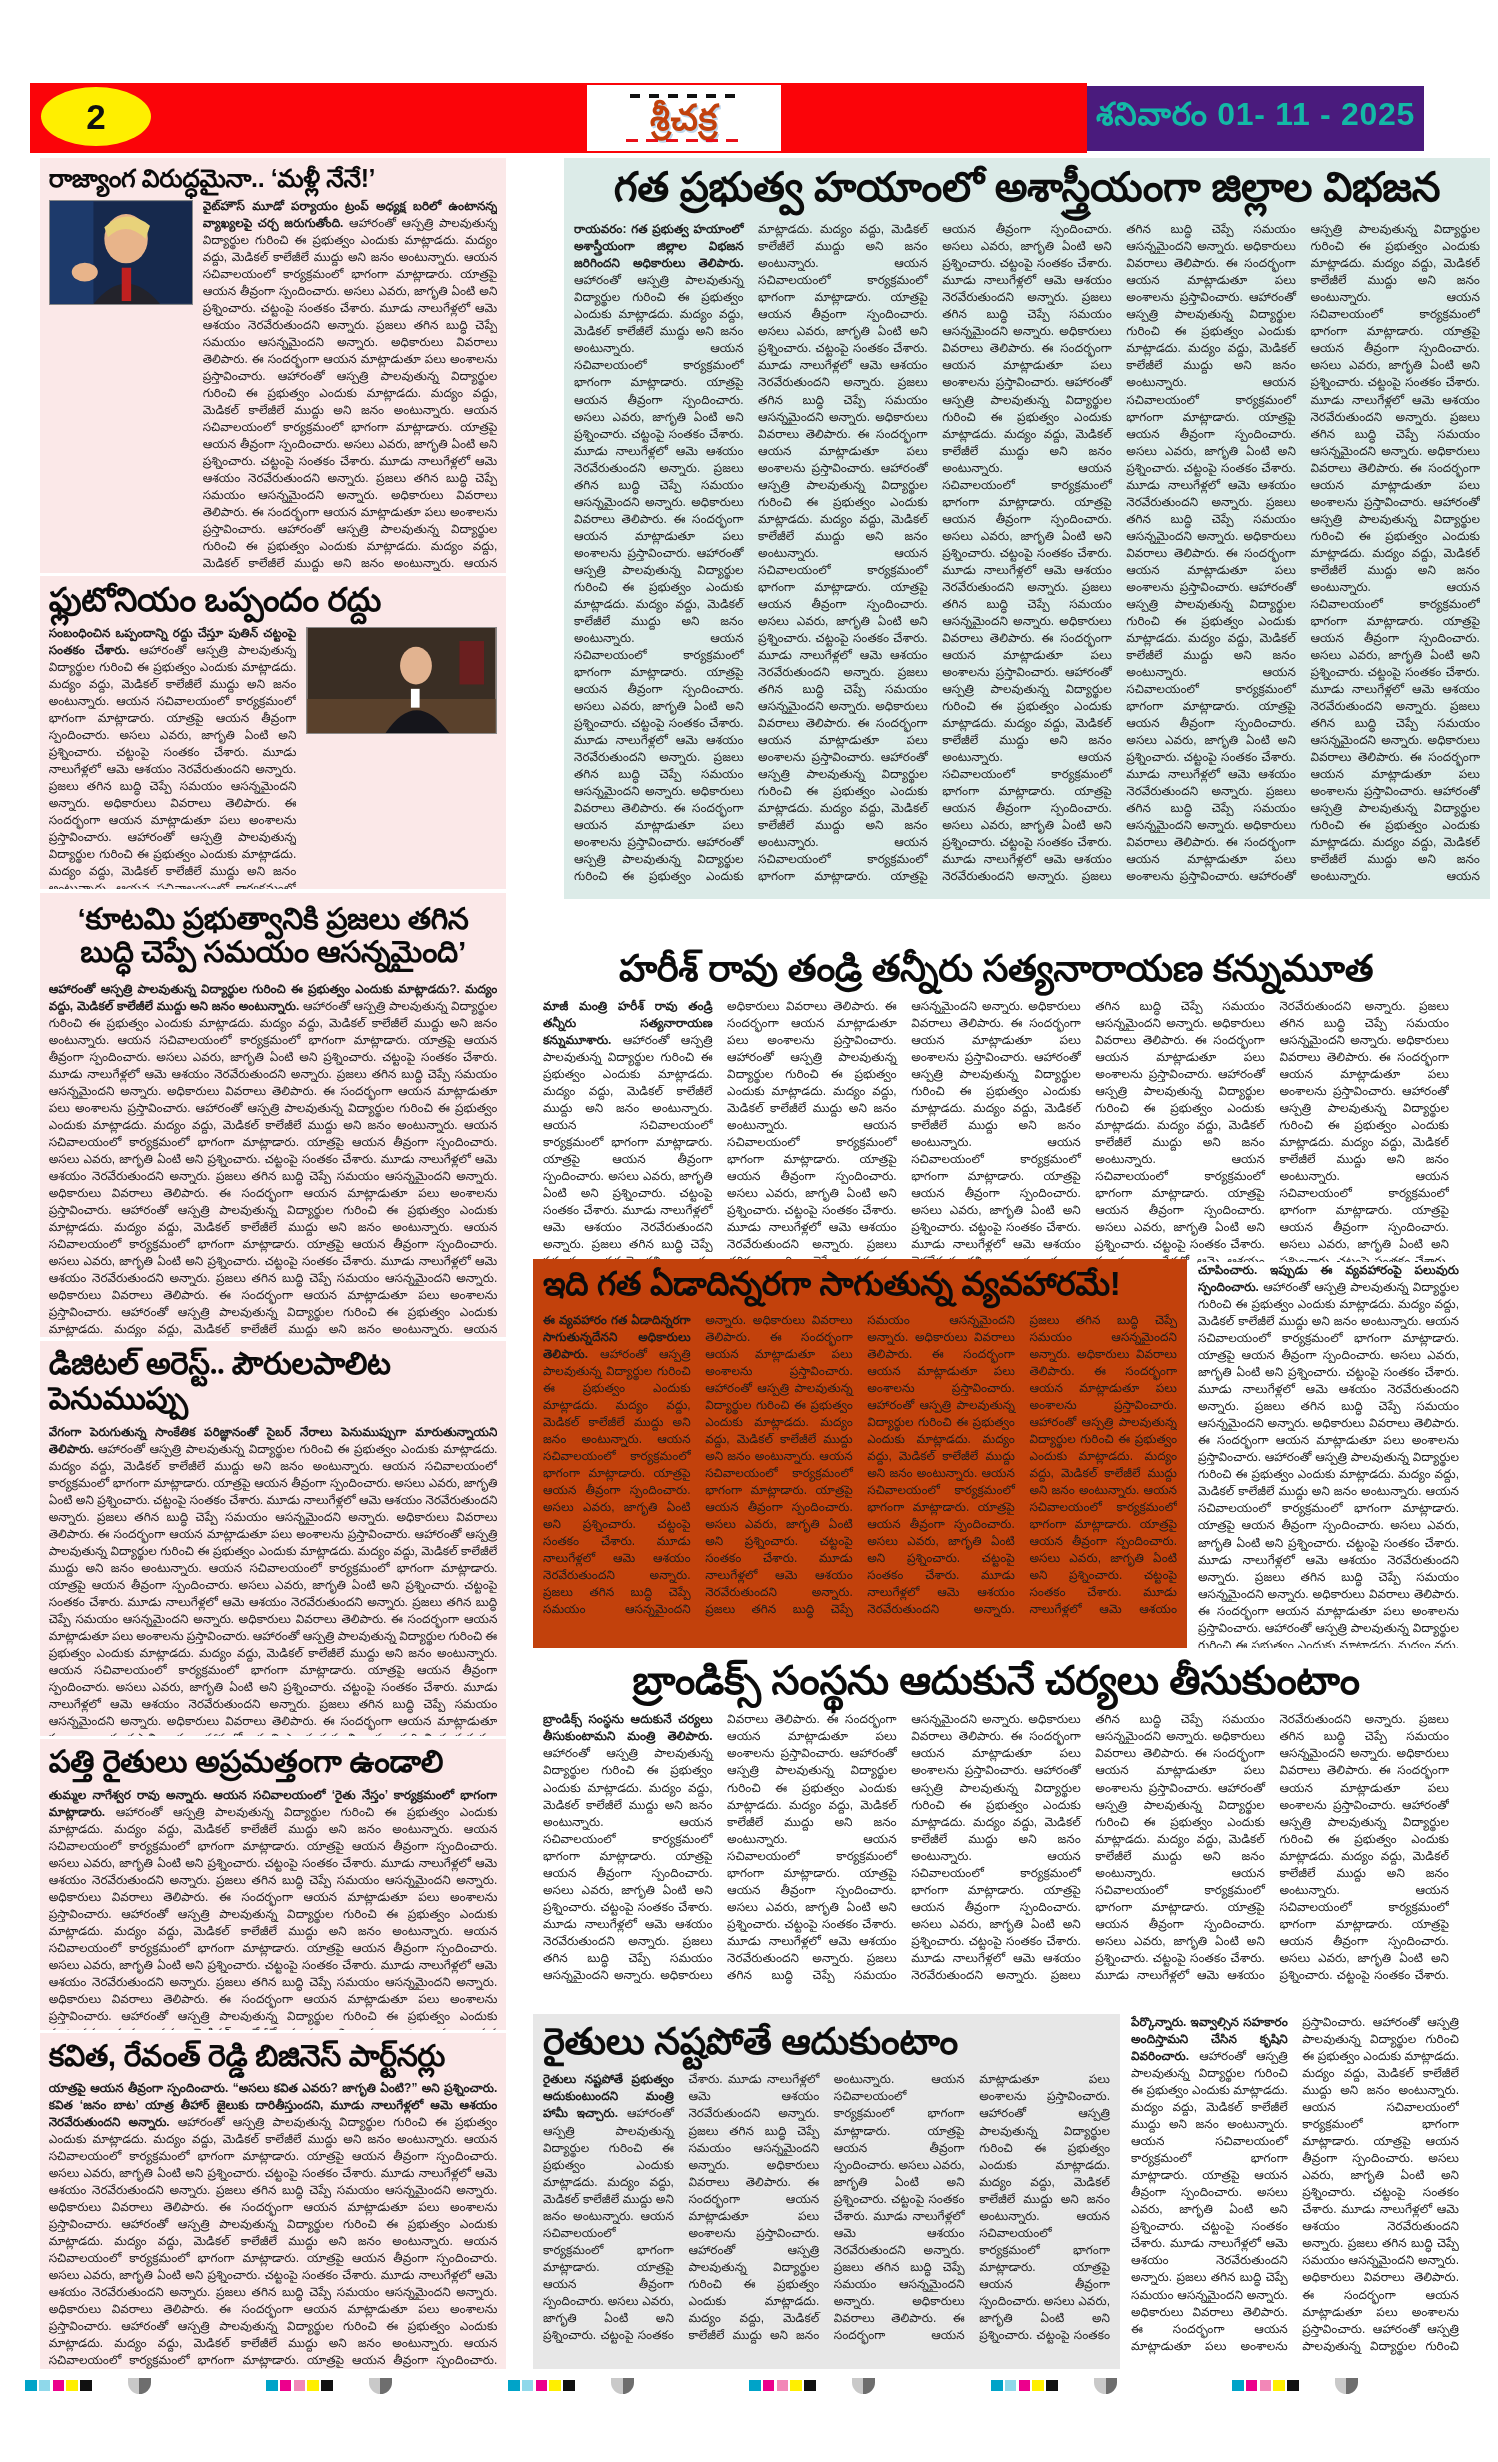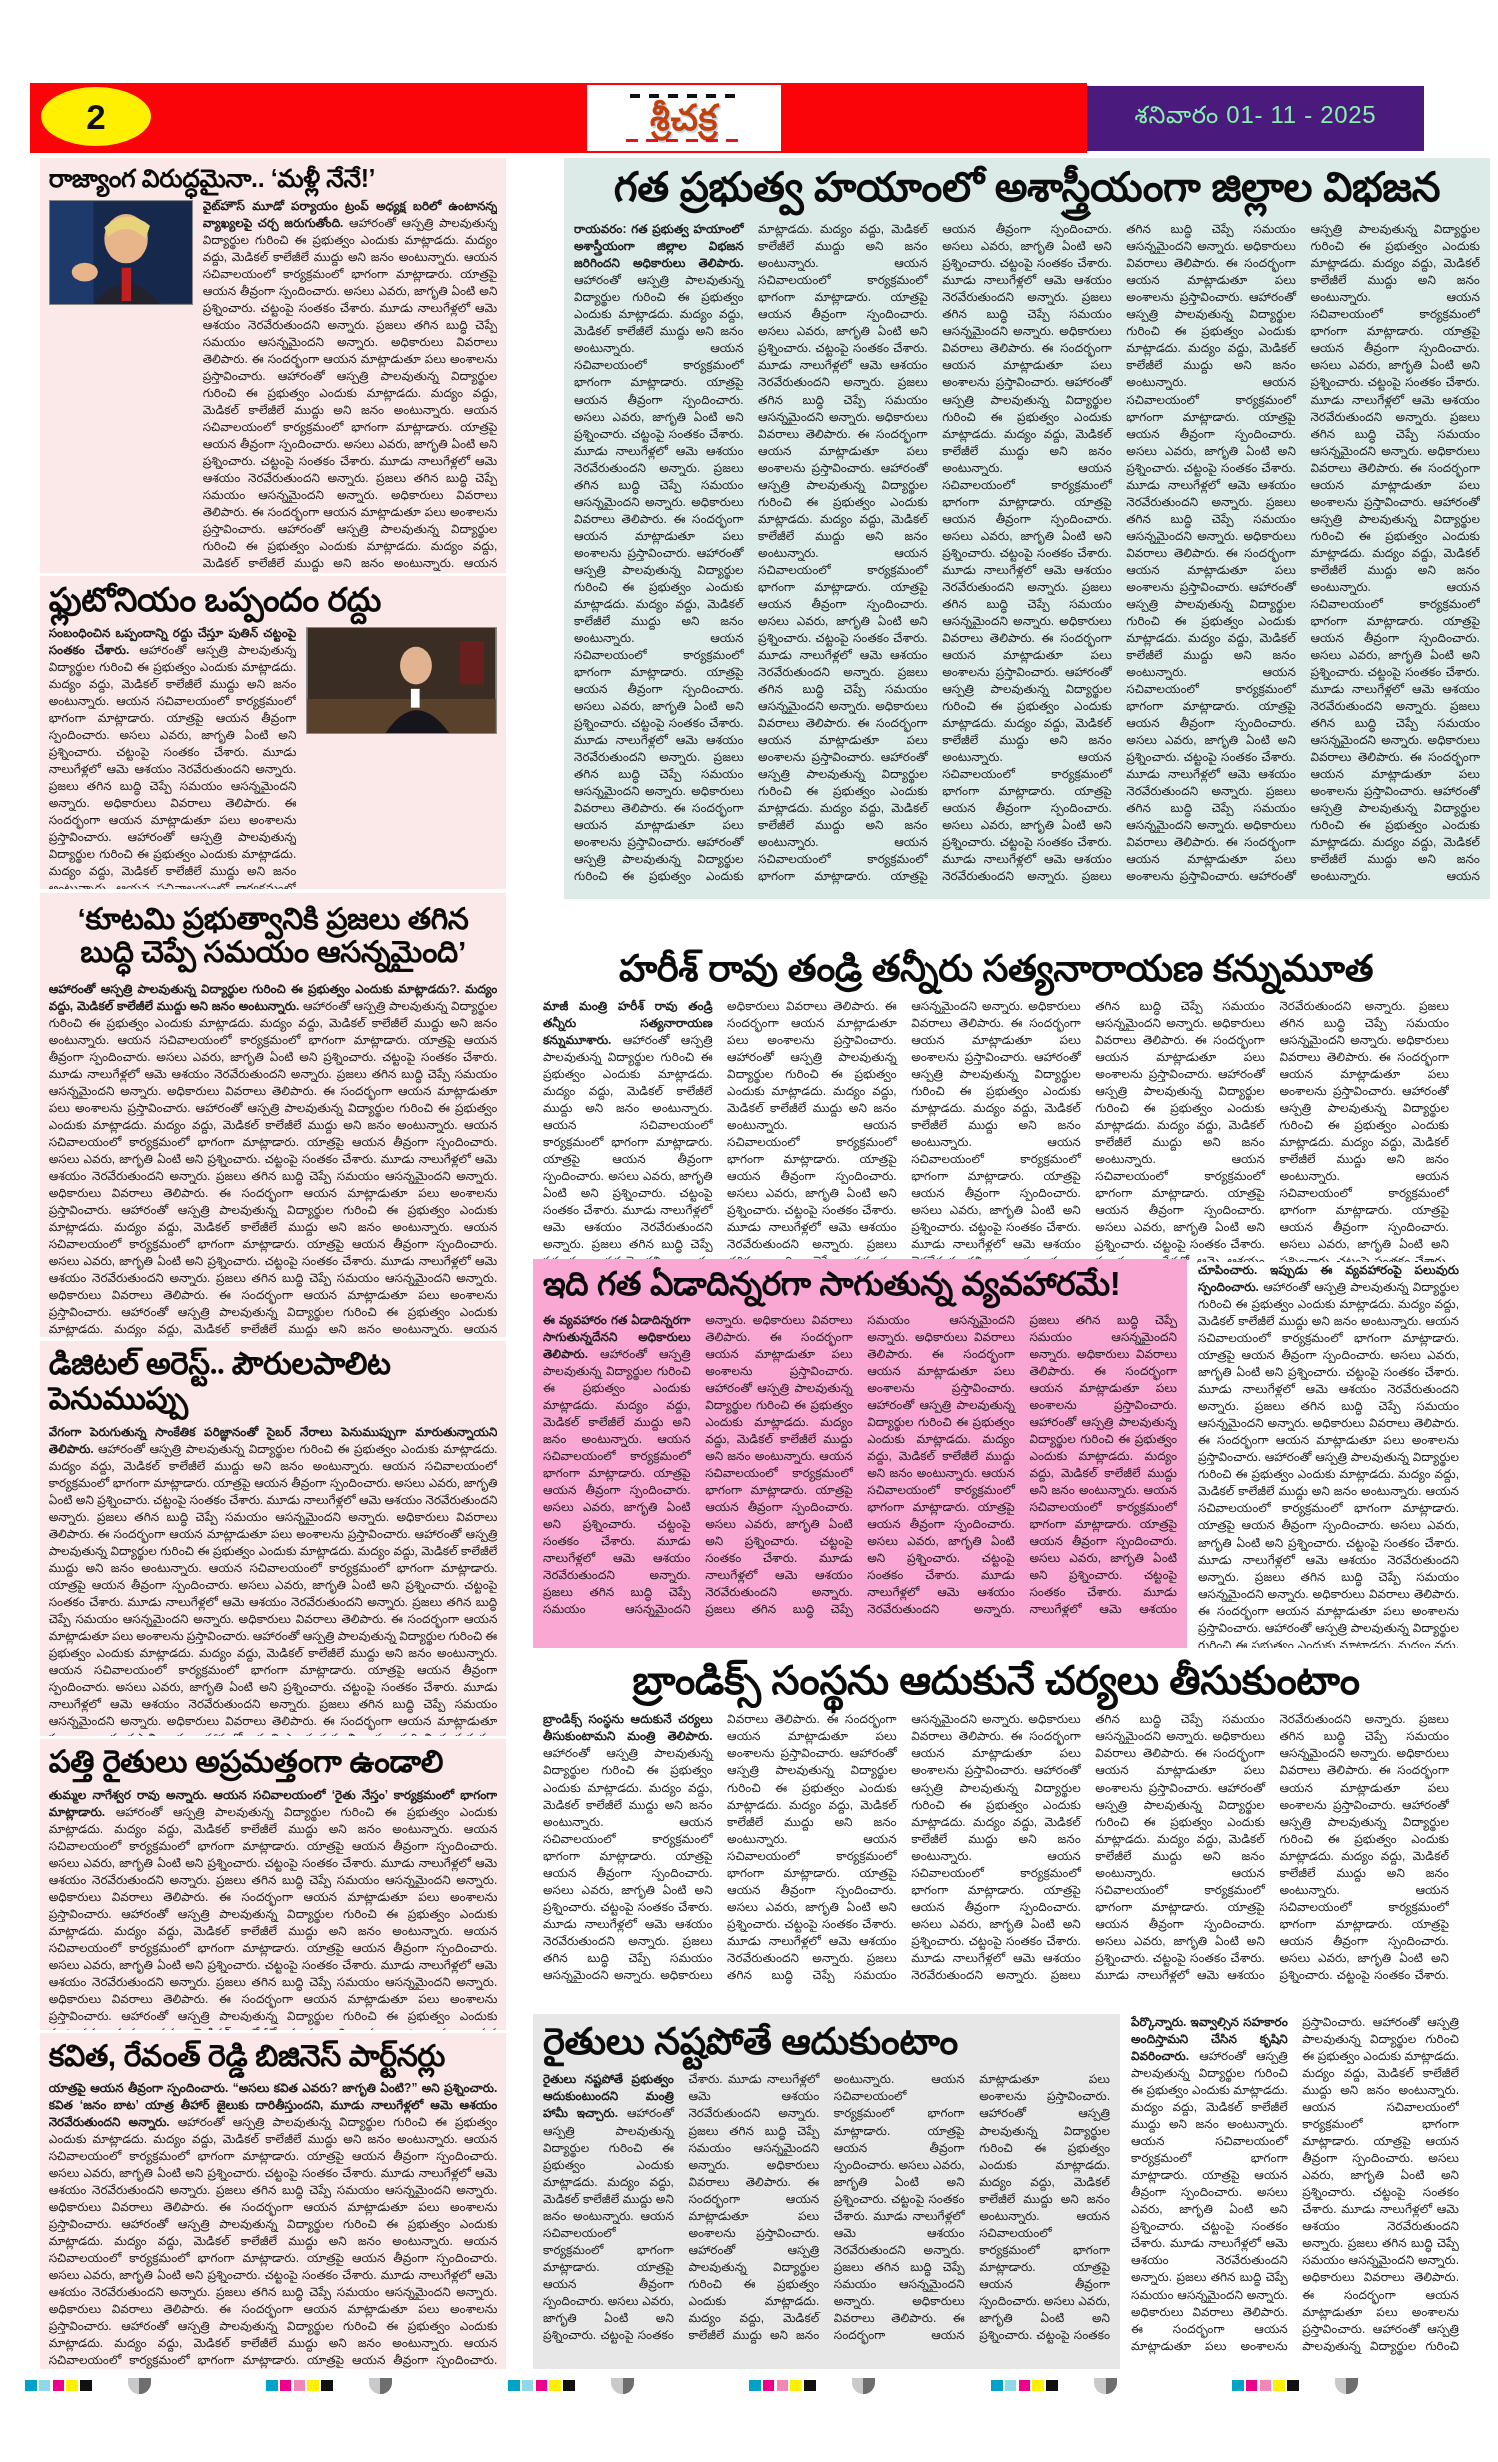--- a/index.html
+++ b/index.html
@@ -15,21 +15,21 @@
             display:flex;align-items:center;justify-content:center;
             font-size:35px;font-weight:bold;color:#111;}
   .masthead-box{position:absolute;left:557px;top:2.2px;width:194px;height:66px;background:#fff;
                 display:flex;flex-direction:column;align-items:center;justify-content:center;}
   .masthead-top-marks{width:109px;height:3.6px;margin-bottom:2.2px;
       background:repeating-linear-gradient(90deg,#111 0 10px,transparent 10px 19px);}
   .masthead-logo{font-size:36px;font-weight:800;line-height:1;letter-spacing:0.7px;
                  text-shadow:1.5px 1.5px 0 #bcd7ee;}
   .masthead-red-dashes{width:116px;height:3.6px;margin-top:2.9px;
       background:repeating-linear-gradient(90deg,#e8101a 0 11.6px,transparent 11.6px 20px);}
-  .date-text{color:#86efac;font-size:24px;font-weight:normal;letter-spacing:0.7px;}
+  .date-text{color:#14b8a6;font-size:32px;font-weight:bold;letter-spacing:0.7px;}
 
   
   .article{position:absolute;overflow:hidden;box-sizing:border-box;}
   .headline{font-weight:800;color:#0c0c0c;line-height:1.12;letter-spacing:-0.4px;}
   .body-text{font-size:12px;line-height:1.42;color:#1c1c1c;text-align:justify;
              overflow:hidden;word-break:break-word;}
   .cols-5{column-count:5;column-gap:14.5px;}
   .cols-4{column-count:4;column-gap:14.5px;}
   .cols-2{column-count:2;column-gap:14.5px;}
 
@@ -124,21 +124,21 @@
   <div class="article bg-teal" style="left: 533px; top: 158px; width: 926px; height: 741px; padding: 7.3px 10px; background: rgb(220, 235, 232); margin-left: 31px;">
     <div class="headline" style="font-size:41px;text-align:center;">గత ప్రభుత్వ హయాంలో అశాస్త్రీయంగా జిల్లాల విభజన</div>
     <div class="body-text cols-5" style="margin-top:10px;height:667px;"><b>రాయవరం: గత ప్రభుత్వ హయాంలో అశాస్త్రీయంగా జిల్లాల విభజన జరిగిందని అధికారులు తెలిపారు. </b>ఆహారంతో ఆస్పత్రి పాలవుతున్న విద్యార్థుల గురించి ఈ ప్రభుత్వం ఎందుకు మాట్లాడదు. మద్యం వద్దు, మెడికల్ కాలేజీలే ముద్దు అని జనం అంటున్నారు. ఆయన సచివాలయంలో కార్యక్రమంలో భాగంగా మాట్లాడారు. యాత్రపై ఆయన తీవ్రంగా స్పందించారు. అసలు ఎవరు, జాగృతి ఏంటి అని ప్రశ్నించారు. చట్టంపై సంతకం చేశారు. మూడు నాలుగేళ్లలో ఆమె ఆశయం నెరవేరుతుందని అన్నారు. ప్రజలు తగిన బుద్ధి చెప్పే సమయం ఆసన్నమైందని అన్నారు. అధికారులు వివరాలు తెలిపారు. ఈ సందర్భంగా ఆయన మాట్లాడుతూ పలు అంశాలను ప్రస్తావించారు. ఆహారంతో ఆస్పత్రి పాలవుతున్న విద్యార్థుల గురించి ఈ ప్రభుత్వం ఎందుకు మాట్లాడదు. మద్యం వద్దు, మెడికల్ కాలేజీలే ముద్దు అని జనం అంటున్నారు. ఆయన సచివాలయంలో కార్యక్రమంలో భాగంగా మాట్లాడారు. యాత్రపై ఆయన తీవ్రంగా స్పందించారు. అసలు ఎవరు, జాగృతి ఏంటి అని ప్రశ్నించారు. చట్టంపై సంతకం చేశారు. మూడు నాలుగేళ్లలో ఆమె ఆశయం నెరవేరుతుందని అన్నారు. ప్రజలు తగిన బుద్ధి చెప్పే సమయం ఆసన్నమైందని అన్నారు. అధికారులు వివరాలు తెలిపారు. ఈ సందర్భంగా ఆయన మాట్లాడుతూ పలు అంశాలను ప్రస్తావించారు. ఆహారంతో ఆస్పత్రి పాలవుతున్న విద్యార్థుల గురించి ఈ ప్రభుత్వం ఎందుకు మాట్లాడదు. మద్యం వద్దు, మెడికల్ కాలేజీలే ముద్దు అని జనం అంటున్నారు. ఆయన సచివాలయంలో కార్యక్రమంలో భాగంగా మాట్లాడారు. యాత్రపై ఆయన తీవ్రంగా స్పందించారు. అసలు ఎవరు, జాగృతి ఏంటి అని ప్రశ్నించారు. చట్టంపై సంతకం చేశారు. మూడు నాలుగేళ్లలో ఆమె ఆశయం నెరవేరుతుందని అన్నారు. ప్రజలు తగిన బుద్ధి చెప్పే సమయం ఆసన్నమైందని అన్నారు. అధికారులు వివరాలు తెలిపారు. ఈ సందర్భంగా ఆయన మాట్లాడుతూ పలు అంశాలను ప్రస్తావించారు. ఆహారంతో ఆస్పత్రి పాలవుతున్న విద్యార్థుల గురించి ఈ ప్రభుత్వం ఎందుకు మాట్లాడదు. మద్యం వద్దు, మెడికల్ కాలేజీలే ముద్దు అని జనం అంటున్నారు. ఆయన సచివాలయంలో కార్యక్రమంలో భాగంగా మాట్లాడారు. యాత్రపై ఆయన తీవ్రంగా స్పందించారు. అసలు ఎవరు, జాగృతి ఏంటి అని ప్రశ్నించారు. చట్టంపై సంతకం చేశారు. మూడు నాలుగేళ్లలో ఆమె ఆశయం నెరవేరుతుందని అన్నారు. ప్రజలు తగిన బుద్ధి చెప్పే సమయం ఆసన్నమైందని అన్నారు. అధికారులు వివరాలు తెలిపారు. ఈ సందర్భంగా ఆయన మాట్లాడుతూ పలు అంశాలను ప్రస్తావించారు. ఆహారంతో ఆస్పత్రి పాలవుతున్న విద్యార్థుల గురించి ఈ ప్రభుత్వం ఎందుకు మాట్లాడదు. మద్యం వద్దు, మెడికల్ కాలేజీలే ముద్దు అని జనం అంటున్నారు. ఆయన సచివాలయంలో కార్యక్రమంలో భాగంగా మాట్లాడారు. యాత్రపై ఆయన తీవ్రంగా స్పందించారు. అసలు ఎవరు, జాగృతి ఏంటి అని ప్రశ్నించారు. చట్టంపై సంతకం చేశారు. మూడు నాలుగేళ్లలో ఆమె ఆశయం నెరవేరుతుందని అన్నారు. ప్రజలు తగిన బుద్ధి చెప్పే సమయం ఆసన్నమైందని అన్నారు. అధికారులు వివరాలు తెలిపారు. ఈ సందర్భంగా ఆయన మాట్లాడుతూ పలు అంశాలను ప్రస్తావించారు. ఆహారంతో ఆస్పత్రి పాలవుతున్న విద్యార్థుల గురించి ఈ ప్రభుత్వం ఎందుకు మాట్లాడదు. మద్యం వద్దు, మెడికల్ కాలేజీలే ముద్దు అని జనం అంటున్నారు. ఆయన సచివాలయంలో కార్యక్రమంలో భాగంగా మాట్లాడారు. యాత్రపై ఆయన తీవ్రంగా స్పందించారు. అసలు ఎవరు, జాగృతి ఏంటి అని ప్రశ్నించారు. చట్టంపై సంతకం చేశారు. మూడు నాలుగేళ్లలో ఆమె ఆశయం నెరవేరుతుందని అన్నారు. ప్రజలు తగిన బుద్ధి చెప్పే సమయం ఆసన్నమైందని అన్నారు. అధికారులు వివరాలు తెలిపారు. ఈ సందర్భంగా ఆయన మాట్లాడుతూ పలు అంశాలను ప్రస్తావించారు. ఆహారంతో ఆస్పత్రి పాలవుతున్న విద్యార్థుల గురించి ఈ ప్రభుత్వం ఎందుకు మాట్లాడదు. మద్యం వద్దు, మెడికల్ కాలేజీలే ముద్దు అని జనం అంటున్నారు. ఆయన సచివాలయంలో కార్యక్రమంలో భాగంగా మాట్లాడారు. యాత్రపై ఆయన తీవ్రంగా స్పందించారు. అసలు ఎవరు, జాగృతి ఏంటి అని ప్రశ్నించారు. చట్టంపై సంతకం చేశారు. మూడు నాలుగేళ్లలో ఆమె ఆశయం నెరవేరుతుందని అన్నారు. ప్రజలు తగిన బుద్ధి చెప్పే సమయం ఆసన్నమైందని అన్నారు. అధికారులు వివరాలు తెలిపారు. ఈ సందర్భంగా ఆయన మాట్లాడుతూ పలు అంశాలను ప్రస్తావించారు. ఆహారంతో ఆస్పత్రి పాలవుతున్న విద్యార్థుల గురించి ఈ ప్రభుత్వం ఎందుకు మాట్లాడదు. మద్యం వద్దు, మెడికల్ కాలేజీలే ముద్దు అని జనం అంటున్నారు. ఆయన సచివాలయంలో కార్యక్రమంలో భాగంగా మాట్లాడారు. యాత్రపై ఆయన తీవ్రంగా స్పందించారు. అసలు ఎవరు, జాగృతి ఏంటి అని ప్రశ్నించారు. చట్టంపై సంతకం చేశారు. మూడు నాలుగేళ్లలో ఆమె ఆశయం నెరవేరుతుందని అన్నారు. ప్రజలు తగిన బుద్ధి చెప్పే సమయం ఆసన్నమైందని అన్నారు. అధికారులు వివరాలు తెలిపారు. ఈ సందర్భంగా ఆయన మాట్లాడుతూ పలు అంశాలను ప్రస్తావించారు. ఆహారంతో ఆస్పత్రి పాలవుతున్న విద్యార్థుల గురించి ఈ ప్రభుత్వం ఎందుకు మాట్లాడదు. మద్యం వద్దు, మెడికల్ కాలేజీలే ముద్దు అని జనం అంటున్నారు. ఆయన సచివాలయంలో కార్యక్రమంలో భాగంగా మాట్లాడారు. యాత్రపై ఆయన తీవ్రంగా స్పందించారు. అసలు ఎవరు, జాగృతి ఏంటి అని ప్రశ్నించారు. చట్టంపై సంతకం చేశారు. మూడు నాలుగేళ్లలో ఆమె ఆశయం నెరవేరుతుందని అన్నారు. ప్రజలు తగిన బుద్ధి చెప్పే సమయం ఆసన్నమైందని అన్నారు. అధికారులు వివరాలు తెలిపారు. ఈ సందర్భంగా ఆయన మాట్లాడుతూ పలు అంశాలను ప్రస్తావించారు. ఆహారంతో ఆస్పత్రి పాలవుతున్న విద్యార్థుల గురించి ఈ ప్రభుత్వం ఎందుకు మాట్లాడదు. మద్యం వద్దు, మెడికల్ కాలేజీలే ముద్దు అని జనం అంటున్నారు. ఆయన సచివాలయంలో కార్యక్రమంలో భాగంగా మాట్లాడారు. యాత్రపై ఆయన తీవ్రంగా స్పందించారు. అసలు ఎవరు, జాగృతి ఏంటి అని ప్రశ్నించారు. చట్టంపై సంతకం చేశారు. మూడు నాలుగేళ్లలో ఆమె ఆశయం నెరవేరుతుందని అన్నారు. ప్రజలు తగిన బుద్ధి చెప్పే సమయం ఆసన్నమైందని అన్నారు. అధికారులు వివరాలు తెలిపారు. ఈ సందర్భంగా ఆయన మాట్లాడుతూ పలు అంశాలను ప్రస్తావించారు. ఆహారంతో ఆస్పత్రి పాలవుతున్న విద్యార్థుల గురించి ఈ ప్రభుత్వం ఎందుకు మాట్లాడదు. మద్యం వద్దు, మెడికల్ కాలేజీలే ముద్దు అని జనం అంటున్నారు. ఆయన సచివాలయంలో కార్యక్రమంలో భాగంగా మాట్లాడారు. యాత్రపై ఆయన తీవ్రంగా స్పందించారు. అసలు ఎవరు, జాగృతి ఏంటి అని ప్రశ్నించారు. చట్టంపై సంతకం చేశారు. మూడు నాలుగేళ్లలో ఆమె ఆశయం నెరవేరుతుందని అన్నారు. ప్రజలు తగిన బుద్ధి చెప్పే సమయం ఆసన్నమైందని అన్నారు. అధికారులు వివరాలు తెలిపారు. ఈ సందర్భంగా ఆయన మాట్లాడుతూ పలు అంశాలను ప్రస్తావించారు. ఆహారంతో ఆస్పత్రి పాలవుతున్న విద్యార్థుల గురించి ఈ ప్రభుత్వం ఎందుకు మాట్లాడదు. మద్యం వద్దు, మెడికల్ కాలేజీలే ముద్దు అని జనం అంటున్నారు. ఆయన సచివాలయంలో కార్యక్రమంలో భాగంగా మాట్లాడారు. యాత్రపై ఆయన తీవ్రంగా స్పందించారు. అసలు ఎవరు, జాగృతి ఏంటి అని ప్రశ్నించారు. చట్టంపై సంతకం చేశారు. మూడు నాలుగేళ్లలో ఆమె ఆశయం నెరవేరుతుందని అన్నారు. ప్రజలు తగిన బుద్ధి చెప్పే సమయం ఆసన్నమైందని అన్నారు. అధికారులు వివరాలు తెలిపారు. ఈ సందర్భంగా ఆయన మాట్లాడుతూ పలు అంశాలను ప్రస్తావించారు. ఆహారంతో ఆస్పత్రి పాలవుతున్న విద్యార్థుల గురించి ఈ ప్రభుత్వం ఎందుకు మాట్లాడదు. మద్యం వద్దు, మెడికల్ కాలేజీలే ముద్దు అని జనం అంటున్నారు. ఆయన సచివాలయంలో కార్యక్రమంలో భాగంగా మాట్లాడారు. యాత్రపై ఆయన తీవ్రంగా స్పందించారు. అసలు ఎవరు, జాగృతి ఏంటి అని ప్రశ్నించారు. చట్టంపై సంతకం చేశారు. మూడు నాలుగేళ్లలో ఆమె ఆశయం నెరవేరుతుందని అన్నారు. ప్రజలు తగిన బుద్ధి చెప్పే సమయం ఆసన్నమైందని అన్నారు. అధికారులు వివరాలు తెలిపారు. ఈ సందర్భంగా ఆయన మాట్లాడుతూ పలు అంశాలను ప్రస్తావించారు. ఆహారంతో ఆస్పత్రి పాలవుతున్న విద్యార్థుల గురించి ఈ ప్రభుత్వం ఎందుకు మాట్లాడదు. మద్యం వద్దు, మెడికల్ కాలేజీలే ముద్దు అని జనం అంటున్నారు. ఆయన సచివాలయంలో కార్యక్రమంలో భాగంగా మాట్లాడారు. యాత్రపై ఆయన తీవ్రంగా స్పందించారు. అసలు ఎవరు, జాగృతి ఏంటి అని ప్రశ్నించారు. చట్టంపై సంతకం చేశారు. మూడు నాలుగేళ్లలో ఆమె ఆశయం నెరవేరుతుందని అన్నారు. ప్రజలు తగిన బుద్ధి చెప్పే సమయం ఆసన్నమైందని అన్నారు. అధికారులు వివరాలు తెలిపారు. ఈ సందర్భంగా ఆయన మాట్లాడుతూ పలు అంశాలను ప్రస్తావించారు. ఆహారంతో ఆస్పత్రి పాలవుతున్న విద్యార్థుల గురించి ఈ ప్రభుత్వం ఎందుకు మాట్లాడదు. మద్యం వద్దు, మెడికల్ కాలేజీలే ముద్దు అని జనం అంటున్నారు. ఆయన సచివాలయంలో కార్యక్రమంలో భాగంగా మాట్లాడారు. యాత్రపై ఆయన తీవ్రంగా స్పందించారు. అసలు ఎవరు, జాగృతి ఏంటి అని ప్రశ్నించారు. చట్టంపై సంతకం చేశారు. మూడు నాలుగేళ్లలో ఆమె ఆశయం నెరవేరుతుందని అన్నారు. ప్రజలు తగిన బుద్ధి చెప్పే సమయం ఆసన్నమైందని అన్నారు. అధికారులు వివరాలు తెలిపారు. ఈ సందర్భంగా ఆయన మాట్లాడుతూ పలు అంశాలను ప్రస్తావించారు. ఆహారంతో ఆస్పత్రి పాలవుతున్న విద్యార్థుల గురించి ఈ ప్రభుత్వం ఎందుకు మాట్లాడదు. మద్యం వద్దు, మెడికల్ కాలేజీలే ముద్దు అని జనం అంటున్నారు. ఆయన సచివాలయంలో కార్యక్రమంలో భాగంగా మాట్లాడారు. యాత్రపై ఆయన తీవ్రంగా స్పందించారు. అసలు ఎవరు, జాగృతి ఏంటి అని ప్రశ్నించారు. చట్టంపై సంతకం చేశారు. మూడు నాలుగేళ్లలో ఆమె ఆశయం నెరవేరుతుందని అన్నారు. ప్రజలు తగిన బుద్ధి చెప్పే సమయం ఆసన్నమైందని అన్నారు. అధికారులు వివరాలు తెలిపారు. ఈ సందర్భంగా ఆయన మాట్లాడుతూ పలు అంశాలను ప్రస్తావించారు. ఆహారంతో ఆస్పత్రి పాలవుతున్న విద్యార్థుల గురించి ఈ ప్రభుత్వం ఎందుకు మాట్లాడదు. మద్యం వద్దు, మెడికల్ కాలేజీలే ముద్దు అని జనం అంటున్నారు. ఆయన సచివాలయంలో కార్యక్రమంలో భాగంగా మాట్లాడారు. యాత్రపై ఆయన తీవ్రంగా స్పందించారు. అసలు ఎవరు, జాగృతి ఏంటి అని ప్రశ్నించారు. చట్టంపై సంతకం చేశారు. మూడు నాలుగేళ్లలో ఆమె ఆశయం నెరవేరుతుందని అన్నారు. ప్రజలు తగిన బుద్ధి చెప్పే సమయం ఆసన్నమైందని అన్నారు. అధికారులు వివరాలు తెలిపారు. ఈ సందర్భంగా ఆయన మాట్లాడుతూ పలు అంశాలను ప్రస్తావించారు. ఆహారంతో ఆస్పత్రి పాలవుతున్న విద్యార్థుల గురించి ఈ ప్రభుత్వం ఎందుకు మాట్లాడదు. మద్యం వద్దు, మెడికల్ కాలేజీలే ముద్దు అని జనం అంటున్నారు. ఆయన సచివాలయంలో కార్యక్రమంలో భాగంగా మాట్లాడారు. యాత్రపై ఆయన తీవ్రంగా స్పందించారు. అసలు ఎవరు, జాగృతి ఏంటి అని ప్రశ్నించారు. చట్టంపై సంతకం చేశారు. మూడు నాలుగేళ్లలో ఆమె ఆశయం నెరవేరుతుందని అన్నారు. ప్రజలు తగిన బుద్ధి చెప్పే సమయం ఆసన్నమైందని అన్నారు. అధికారులు వివరాలు తెలిపారు. ఈ సందర్భంగా ఆయన మాట్లాడుతూ పలు అంశాలను ప్రస్తావించారు. </div>
   </div>
 
   <div class="article" style="left:533px;top:905px;width:926px;height:347px;background:#fff;padding:2.9px 10px;margin-top:40px;">
     <div class="headline" style="font-size:37px;text-align:center;">హరీశ్ రావు తండ్రి తన్నీరు సత్యనారాయణ కన్నుమూత</div>
     <div class="body-text cols-5" style="margin-top:8.7px;height:281px;"><b>మాజీ మంత్రి హరీశ్ రావు తండ్రి తన్నీరు సత్యనారాయణ కన్నుమూశారు. </b>ఆహారంతో ఆస్పత్రి పాలవుతున్న విద్యార్థుల గురించి ఈ ప్రభుత్వం ఎందుకు మాట్లాడదు. మద్యం వద్దు, మెడికల్ కాలేజీలే ముద్దు అని జనం అంటున్నారు. ఆయన సచివాలయంలో కార్యక్రమంలో భాగంగా మాట్లాడారు. యాత్రపై ఆయన తీవ్రంగా స్పందించారు. అసలు ఎవరు, జాగృతి ఏంటి అని ప్రశ్నించారు. చట్టంపై సంతకం చేశారు. మూడు నాలుగేళ్లలో ఆమె ఆశయం నెరవేరుతుందని అన్నారు. ప్రజలు తగిన బుద్ధి చెప్పే సమయం ఆసన్నమైందని అన్నారు. అధికారులు వివరాలు తెలిపారు. ఈ సందర్భంగా ఆయన మాట్లాడుతూ పలు అంశాలను ప్రస్తావించారు. ఆహారంతో ఆస్పత్రి పాలవుతున్న విద్యార్థుల గురించి ఈ ప్రభుత్వం ఎందుకు మాట్లాడదు. మద్యం వద్దు, మెడికల్ కాలేజీలే ముద్దు అని జనం అంటున్నారు. ఆయన సచివాలయంలో కార్యక్రమంలో భాగంగా మాట్లాడారు. యాత్రపై ఆయన తీవ్రంగా స్పందించారు. అసలు ఎవరు, జాగృతి ఏంటి అని ప్రశ్నించారు. చట్టంపై సంతకం చేశారు. మూడు నాలుగేళ్లలో ఆమె ఆశయం నెరవేరుతుందని అన్నారు. ప్రజలు తగిన బుద్ధి చెప్పే సమయం ఆసన్నమైందని అన్నారు. అధికారులు వివరాలు తెలిపారు. ఈ సందర్భంగా ఆయన మాట్లాడుతూ పలు అంశాలను ప్రస్తావించారు. ఆహారంతో ఆస్పత్రి పాలవుతున్న విద్యార్థుల గురించి ఈ ప్రభుత్వం ఎందుకు మాట్లాడదు. మద్యం వద్దు, మెడికల్ కాలేజీలే ముద్దు అని జనం అంటున్నారు. ఆయన సచివాలయంలో కార్యక్రమంలో భాగంగా మాట్లాడారు. యాత్రపై ఆయన తీవ్రంగా స్పందించారు. అసలు ఎవరు, జాగృతి ఏంటి అని ప్రశ్నించారు. చట్టంపై సంతకం చేశారు. మూడు నాలుగేళ్లలో ఆమె ఆశయం నెరవేరుతుందని అన్నారు. ప్రజలు తగిన బుద్ధి చెప్పే సమయం ఆసన్నమైందని అన్నారు. అధికారులు వివరాలు తెలిపారు. ఈ సందర్భంగా ఆయన మాట్లాడుతూ పలు అంశాలను ప్రస్తావించారు. ఆహారంతో ఆస్పత్రి పాలవుతున్న విద్యార్థుల గురించి ఈ ప్రభుత్వం ఎందుకు మాట్లాడదు. మద్యం వద్దు, మెడికల్ కాలేజీలే ముద్దు అని జనం అంటున్నారు. ఆయన సచివాలయంలో కార్యక్రమంలో భాగంగా మాట్లాడారు. యాత్రపై ఆయన తీవ్రంగా స్పందించారు. అసలు ఎవరు, జాగృతి ఏంటి అని ప్రశ్నించారు. చట్టంపై సంతకం చేశారు. మూడు నాలుగేళ్లలో ఆమె ఆశయం నెరవేరుతుందని అన్నారు. ప్రజలు తగిన బుద్ధి చెప్పే సమయం ఆసన్నమైందని అన్నారు. అధికారులు వివరాలు తెలిపారు. ఈ సందర్భంగా ఆయన మాట్లాడుతూ పలు అంశాలను ప్రస్తావించారు. ఆహారంతో ఆస్పత్రి పాలవుతున్న విద్యార్థుల గురించి ఈ ప్రభుత్వం ఎందుకు మాట్లాడదు. మద్యం వద్దు, మెడికల్ కాలేజీలే ముద్దు అని జనం అంటున్నారు. ఆయన సచివాలయంలో కార్యక్రమంలో భాగంగా మాట్లాడారు. యాత్రపై ఆయన తీవ్రంగా స్పందించారు. అసలు ఎవరు, జాగృతి ఏంటి అని ప్రశ్నించారు. చట్టంపై సంతకం చేశారు. మూడు నాలుగేళ్లలో ఆమె ఆశయం నెరవేరుతుందని అన్నారు. ప్రజలు తగిన బుద్ధి చెప్పే సమయం ఆసన్నమైందని అన్నారు. అధికారులు వివరాలు తెలిపారు. ఈ సందర్భంగా ఆయన మాట్లాడుతూ పలు అంశాలను ప్రస్తావించారు. ఆహారంతో ఆస్పత్రి పాలవుతున్న విద్యార్థుల గురించి ఈ ప్రభుత్వం ఎందుకు మాట్లాడదు. మద్యం వద్దు, మెడికల్ కాలేజీలే ముద్దు అని జనం అంటున్నారు. ఆయన సచివాలయంలో కార్యక్రమంలో భాగంగా మాట్లాడారు. యాత్రపై ఆయన తీవ్రంగా స్పందించారు. అసలు ఎవరు, జాగృతి ఏంటి అని ప్రశ్నించారు. చట్టంపై సంతకం చేశారు. మూడు నాలుగేళ్లలో ఆమె ఆశయం నెరవేరుతుందని అన్నారు. ప్రజలు తగిన బుద్ధి చెప్పే సమయం ఆసన్నమైందని అన్నారు. అధికారులు వివరాలు తెలిపారు. ఈ సందర్భంగా ఆయన మాట్లాడుతూ పలు అంశాలను ప్రస్తావించారు. ఆహారంతో ఆస్పత్రి పాలవుతున్న విద్యార్థుల గురించి ఈ ప్రభుత్వం ఎందుకు మాట్లాడదు. మద్యం వద్దు, మెడికల్ కాలేజీలే ముద్దు అని జనం అంటున్నారు. ఆయన సచివాలయంలో కార్యక్రమంలో భాగంగా మాట్లాడారు. యాత్రపై ఆయన తీవ్రంగా స్పందించారు. అసలు ఎవరు, జాగృతి ఏంటి అని ప్రశ్నించారు. చట్టంపై సంతకం చేశారు. మూడు నాలుగేళ్లలో ఆమె ఆశయం నెరవేరుతుందని అన్నారు. ప్రజలు తగిన బుద్ధి చెప్పే సమయం ఆసన్నమైందని అన్నారు. అధికారులు వివరాలు తెలిపారు. ఈ సందర్భంగా ఆయన మాట్లాడుతూ పలు అంశాలను ప్రస్తావించారు. ఆహారంతో ఆస్పత్రి పాలవుతున్న విద్యార్థుల గురించి ఈ ప్రభుత్వం ఎందుకు మాట్లాడదు. మద్యం వద్దు, మెడికల్ కాలేజీలే ముద్దు అని జనం అంటున్నారు. ఆయన సచివాలయంలో కార్యక్రమంలో భాగంగా మాట్లాడారు. యాత్రపై ఆయన తీవ్రంగా స్పందించారు. అసలు ఎవరు, జాగృతి ఏంటి అని ప్రశ్నించారు. చట్టంపై సంతకం చేశారు. మూడు నాలుగేళ్లలో ఆమె ఆశయం నెరవేరుతుందని అన్నారు. ప్రజలు తగిన బుద్ధి చెప్పే సమయం ఆసన్నమైందని అన్నారు. అధికారులు వివరాలు తెలిపారు. ఈ సందర్భంగా ఆయన మాట్లాడుతూ పలు అంశాలను ప్రస్తావించారు. ఆహారంతో ఆస్పత్రి పాలవుతున్న విద్యార్థుల గురించి ఈ ప్రభుత్వం ఎందుకు మాట్లాడదు. మద్యం వద్దు, మెడికల్ కాలేజీలే ముద్దు అని జనం అంటున్నారు. ఆయన సచివాలయంలో కార్యక్రమంలో భాగంగా మాట్లాడారు. యాత్రపై ఆయన తీవ్రంగా స్పందించారు. అసలు ఎవరు, జాగృతి ఏంటి అని ప్రశ్నించారు. చట్టంపై సంతకం చేశారు. మూడు నాలుగేళ్లలో ఆమె ఆశయం నెరవేరుతుందని అన్నారు. ప్రజలు తగిన బుద్ధి చెప్పే సమయం ఆసన్నమైందని అన్నారు. అధికారులు వివరాలు తెలిపారు. ఈ సందర్భంగా ఆయన మాట్లాడుతూ పలు అంశాలను ప్రస్తావించారు. ఆహారంతో ఆస్పత్రి పాలవుతున్న విద్యార్థుల గురించి ఈ ప్రభుత్వం ఎందుకు మాట్లాడదు. మద్యం వద్దు, మెడికల్ కాలేజీలే ముద్దు అని జనం అంటున్నారు. ఆయన సచివాలయంలో కార్యక్రమంలో భాగంగా మాట్లాడారు. యాత్రపై ఆయన తీవ్రంగా స్పందించారు. అసలు ఎవరు, జాగృతి ఏంటి అని ప్రశ్నించారు. చట్టంపై సంతకం చేశారు. మూడు నాలుగేళ్లలో ఆమె ఆశయం నెరవేరుతుందని అన్నారు. ప్రజలు తగిన బుద్ధి చెప్పే సమయం ఆసన్నమైందని అన్నారు. అధికారులు వివరాలు తెలిపారు. ఈ సందర్భంగా ఆయన మాట్లాడుతూ పలు అంశాలను ప్రస్తావించారు. </div>
   </div>
 
-  <div class="article bg-beige" style="left: 533px; top: 1259px; width: 654px; height: 389px; padding: 7.3px 10px; background: #f9a8d4;">
+  <div class="article bg-beige" style="left: 533px; top: 1259px; width: 654px; height: 389px; padding: 7.3px 10px; background: #c2410c;">
     <div class="headline" style="font-size:33px;">ఇది గత ఏడాదిన్నరగా సాగుతున్న వ్యవహారమే!</div>
     <div class="body-text cols-4" style="margin-top:8.7px;height:319px;"><b>ఈ వ్యవహారం గత ఏడాదిన్నరగా సాగుతున్నదేనని అధికారులు తెలిపారు. </b>ఆహారంతో ఆస్పత్రి పాలవుతున్న విద్యార్థుల గురించి ఈ ప్రభుత్వం ఎందుకు మాట్లాడదు. మద్యం వద్దు, మెడికల్ కాలేజీలే ముద్దు అని జనం అంటున్నారు. ఆయన సచివాలయంలో కార్యక్రమంలో భాగంగా మాట్లాడారు. యాత్రపై ఆయన తీవ్రంగా స్పందించారు. అసలు ఎవరు, జాగృతి ఏంటి అని ప్రశ్నించారు. చట్టంపై సంతకం చేశారు. మూడు నాలుగేళ్లలో ఆమె ఆశయం నెరవేరుతుందని అన్నారు. ప్రజలు తగిన బుద్ధి చెప్పే సమయం ఆసన్నమైందని అన్నారు. అధికారులు వివరాలు తెలిపారు. ఈ సందర్భంగా ఆయన మాట్లాడుతూ పలు అంశాలను ప్రస్తావించారు. ఆహారంతో ఆస్పత్రి పాలవుతున్న విద్యార్థుల గురించి ఈ ప్రభుత్వం ఎందుకు మాట్లాడదు. మద్యం వద్దు, మెడికల్ కాలేజీలే ముద్దు అని జనం అంటున్నారు. ఆయన సచివాలయంలో కార్యక్రమంలో భాగంగా మాట్లాడారు. యాత్రపై ఆయన తీవ్రంగా స్పందించారు. అసలు ఎవరు, జాగృతి ఏంటి అని ప్రశ్నించారు. చట్టంపై సంతకం చేశారు. మూడు నాలుగేళ్లలో ఆమె ఆశయం నెరవేరుతుందని అన్నారు. ప్రజలు తగిన బుద్ధి చెప్పే సమయం ఆసన్నమైందని అన్నారు. అధికారులు వివరాలు తెలిపారు. ఈ సందర్భంగా ఆయన మాట్లాడుతూ పలు అంశాలను ప్రస్తావించారు. ఆహారంతో ఆస్పత్రి పాలవుతున్న విద్యార్థుల గురించి ఈ ప్రభుత్వం ఎందుకు మాట్లాడదు. మద్యం వద్దు, మెడికల్ కాలేజీలే ముద్దు అని జనం అంటున్నారు. ఆయన సచివాలయంలో కార్యక్రమంలో భాగంగా మాట్లాడారు. యాత్రపై ఆయన తీవ్రంగా స్పందించారు. అసలు ఎవరు, జాగృతి ఏంటి అని ప్రశ్నించారు. చట్టంపై సంతకం చేశారు. మూడు నాలుగేళ్లలో ఆమె ఆశయం నెరవేరుతుందని అన్నారు. ప్రజలు తగిన బుద్ధి చెప్పే సమయం ఆసన్నమైందని అన్నారు. అధికారులు వివరాలు తెలిపారు. ఈ సందర్భంగా ఆయన మాట్లాడుతూ పలు అంశాలను ప్రస్తావించారు. ఆహారంతో ఆస్పత్రి పాలవుతున్న విద్యార్థుల గురించి ఈ ప్రభుత్వం ఎందుకు మాట్లాడదు. మద్యం వద్దు, మెడికల్ కాలేజీలే ముద్దు అని జనం అంటున్నారు. ఆయన సచివాలయంలో కార్యక్రమంలో భాగంగా మాట్లాడారు. యాత్రపై ఆయన తీవ్రంగా స్పందించారు. అసలు ఎవరు, జాగృతి ఏంటి అని ప్రశ్నించారు. చట్టంపై సంతకం చేశారు. మూడు నాలుగేళ్లలో ఆమె ఆశయం నెరవేరుతుందని అన్నారు. ప్రజలు తగిన బుద్ధి చెప్పే సమయం ఆసన్నమైందని అన్నారు. అధికారులు వివరాలు తెలిపారు. ఈ సందర్భంగా ఆయన మాట్లాడుతూ పలు అంశాలను ప్రస్తావించారు. ఆహారంతో ఆస్పత్రి పాలవుతున్న విద్యార్థుల గురించి ఈ ప్రభుత్వం ఎందుకు మాట్లాడదు. మద్యం వద్దు, మెడికల్ కాలేజీలే ముద్దు అని జనం అంటున్నారు. ఆయన సచివాలయంలో కార్యక్రమంలో భాగంగా మాట్లాడారు. యాత్రపై ఆయన తీవ్రంగా స్పందించారు. అసలు ఎవరు, జాగృతి ఏంటి అని ప్రశ్నించారు. చట్టంపై సంతకం చేశారు. మూడు నాలుగేళ్లలో ఆమె ఆశయం నెరవేరుతుందని అన్నారు. ప్రజలు తగిన బుద్ధి చెప్పే సమయం ఆసన్నమైందని అన్నారు. అధికారులు వివరాలు తెలిపారు. ఈ సందర్భంగా ఆయన మాట్లాడుతూ పలు అంశాలను ప్రస్తావించారు. ఆహారంతో ఆస్పత్రి పాలవుతున్న విద్యార్థుల గురించి ఈ ప్రభుత్వం ఎందుకు మాట్లాడదు. మద్యం వద్దు, మెడికల్ కాలేజీలే ముద్దు అని జనం అంటున్నారు. ఆయన సచివాలయంలో కార్యక్రమంలో భాగంగా మాట్లాడారు. యాత్రపై ఆయన తీవ్రంగా స్పందించారు. అసలు ఎవరు, జాగృతి ఏంటి అని ప్రశ్నించారు. చట్టంపై సంతకం చేశారు. మూడు నాలుగేళ్లలో ఆమె ఆశయం నెరవేరుతుందని అన్నారు. ప్రజలు తగిన బుద్ధి చెప్పే సమయం ఆసన్నమైందని అన్నారు. అధికారులు వివరాలు తెలిపారు. ఈ సందర్భంగా ఆయన మాట్లాడుతూ పలు అంశాలను ప్రస్తావించారు. ఆహారంతో ఆస్పత్రి పాలవుతున్న విద్యార్థుల గురించి ఈ ప్రభుత్వం ఎందుకు మాట్లాడదు. మద్యం వద్దు, మెడికల్ కాలేజీలే ముద్దు అని జనం అంటున్నారు. ఆయన సచివాలయంలో కార్యక్రమంలో భాగంగా మాట్లాడారు. యాత్రపై ఆయన తీవ్రంగా స్పందించారు. అసలు ఎవరు, జాగృతి ఏంటి అని ప్రశ్నించారు. చట్టంపై సంతకం చేశారు. మూడు నాలుగేళ్లలో ఆమె ఆశయం నెరవేరుతుందని అన్నారు. ప్రజలు తగిన బుద్ధి చెప్పే సమయం ఆసన్నమైందని అన్నారు. అధికారులు వివరాలు తెలిపారు. ఈ సందర్భంగా ఆయన మాట్లాడుతూ పలు అంశాలను ప్రస్తావించారు. ఆహారంతో ఆస్పత్రి పాలవుతున్న విద్యార్థుల గురించి ఈ ప్రభుత్వం ఎందుకు మాట్లాడదు. మద్యం వద్దు, మెడికల్ కాలేజీలే ముద్దు అని జనం అంటున్నారు. ఆయన సచివాలయంలో కార్యక్రమంలో భాగంగా మాట్లాడారు. యాత్రపై ఆయన తీవ్రంగా స్పందించారు. అసలు ఎవరు, జాగృతి ఏంటి అని ప్రశ్నించారు. చట్టంపై సంతకం చేశారు. మూడు నాలుగేళ్లలో ఆమె ఆశయం నెరవేరుతుందని అన్నారు. ప్రజలు తగిన బుద్ధి చెప్పే సమయం ఆసన్నమైందని అన్నారు. అధికారులు వివరాలు తెలిపారు. ఈ సందర్భంగా ఆయన మాట్లాడుతూ పలు అంశాలను ప్రస్తావించారు. ఆహారంతో ఆస్పత్రి పాలవుతున్న విద్యార్థుల గురించి ఈ ప్రభుత్వం ఎందుకు మాట్లాడదు. మద్యం వద్దు, మెడికల్ కాలేజీలే ముద్దు అని జనం అంటున్నారు. ఆయన సచివాలయంలో కార్యక్రమంలో భాగంగా మాట్లాడారు. యాత్రపై ఆయన తీవ్రంగా స్పందించారు. అసలు ఎవరు, జాగృతి ఏంటి అని ప్రశ్నించారు. చట్టంపై సంతకం చేశారు. మూడు నాలుగేళ్లలో ఆమె ఆశయం నెరవేరుతుందని అన్నారు. ప్రజలు తగిన బుద్ధి చెప్పే సమయం ఆసన్నమైందని అన్నారు. అధికారులు వివరాలు తెలిపారు. ఈ సందర్భంగా ఆయన మాట్లాడుతూ పలు అంశాలను ప్రస్తావించారు. </div>
   </div>
 
   <div class="article" style="left:1198px;top:1262px;width:261px;height:386px;background:#fff;">
     <div class="body-text" style="height:386px;"><b>చూపించారు. ఇప్పుడు ఈ వ్యవహారంపై పలువురు స్పందించారు. </b>ఆహారంతో ఆస్పత్రి పాలవుతున్న విద్యార్థుల గురించి ఈ ప్రభుత్వం ఎందుకు మాట్లాడదు. మద్యం వద్దు, మెడికల్ కాలేజీలే ముద్దు అని జనం అంటున్నారు. ఆయన సచివాలయంలో కార్యక్రమంలో భాగంగా మాట్లాడారు. యాత్రపై ఆయన తీవ్రంగా స్పందించారు. అసలు ఎవరు, జాగృతి ఏంటి అని ప్రశ్నించారు. చట్టంపై సంతకం చేశారు. మూడు నాలుగేళ్లలో ఆమె ఆశయం నెరవేరుతుందని అన్నారు. ప్రజలు తగిన బుద్ధి చెప్పే సమయం ఆసన్నమైందని అన్నారు. అధికారులు వివరాలు తెలిపారు. ఈ సందర్భంగా ఆయన మాట్లాడుతూ పలు అంశాలను ప్రస్తావించారు. ఆహారంతో ఆస్పత్రి పాలవుతున్న విద్యార్థుల గురించి ఈ ప్రభుత్వం ఎందుకు మాట్లాడదు. మద్యం వద్దు, మెడికల్ కాలేజీలే ముద్దు అని జనం అంటున్నారు. ఆయన సచివాలయంలో కార్యక్రమంలో భాగంగా మాట్లాడారు. యాత్రపై ఆయన తీవ్రంగా స్పందించారు. అసలు ఎవరు, జాగృతి ఏంటి అని ప్రశ్నించారు. చట్టంపై సంతకం చేశారు. మూడు నాలుగేళ్లలో ఆమె ఆశయం నెరవేరుతుందని అన్నారు. ప్రజలు తగిన బుద్ధి చెప్పే సమయం ఆసన్నమైందని అన్నారు. అధికారులు వివరాలు తెలిపారు. ఈ సందర్భంగా ఆయన మాట్లాడుతూ పలు అంశాలను ప్రస్తావించారు. ఆహారంతో ఆస్పత్రి పాలవుతున్న విద్యార్థుల గురించి ఈ ప్రభుత్వం ఎందుకు మాట్లాడదు. మద్యం వద్దు, మెడికల్ కాలేజీలే ముద్దు అని జనం అంటున్నారు. ఆయన సచివాలయంలో కార్యక్రమంలో భాగంగా మాట్లాడారు. యాత్రపై ఆయన తీవ్రంగా స్పందించారు. అసలు ఎవరు, జాగృతి ఏంటి అని ప్రశ్నించారు. చట్టంపై సంతకం చేశారు. మూడు నాలుగేళ్లలో ఆమె ఆశయం నెరవేరుతుందని అన్నారు. ప్రజలు తగిన బుద్ధి చెప్పే సమయం ఆసన్నమైందని అన్నారు. అధికారులు వివరాలు తెలిపారు. ఈ సందర్భంగా ఆయన మాట్లాడుతూ పలు అంశాలను ప్రస్తావించారు. ఆహారంతో ఆస్పత్రి పాలవుతున్న విద్యార్థుల గురించి ఈ ప్రభుత్వం ఎందుకు మాట్లాడదు. మద్యం వద్దు, మెడికల్ కాలేజీలే ముద్దు అని జనం అంటున్నారు. ఆయన సచివాలయంలో కార్యక్రమంలో భాగంగా మాట్లాడారు. యాత్రపై ఆయన తీవ్రంగా స్పందించారు. అసలు ఎవరు, జాగృతి ఏంటి అని ప్రశ్నించారు. చట్టంపై సంతకం చేశారు. మూడు నాలుగేళ్లలో ఆమె ఆశయం నెరవేరుతుందని అన్నారు. ప్రజలు తగిన బుద్ధి చెప్పే సమయం ఆసన్నమైందని అన్నారు. అధికారులు వివరాలు తెలిపారు. ఈ సందర్భంగా ఆయన మాట్లాడుతూ పలు అంశాలను ప్రస్తావించారు. ఆహారంతో ఆస్పత్రి పాలవుతున్న విద్యార్థుల గురించి ఈ ప్రభుత్వం ఎందుకు మాట్లాడదు. మద్యం వద్దు, మెడికల్ కాలేజీలే ముద్దు అని జనం అంటున్నారు. ఆయన సచివాలయంలో కార్యక్రమంలో భాగంగా మాట్లాడారు. యాత్రపై ఆయన తీవ్రంగా స్పందించారు. అసలు ఎవరు, జాగృతి ఏంటి అని ప్రశ్నించారు. చట్టంపై సంతకం చేశారు. మూడు నాలుగేళ్లలో ఆమె ఆశయం నెరవేరుతుందని అన్నారు. ప్రజలు తగిన బుద్ధి చెప్పే సమయం ఆసన్నమైందని అన్నారు. అధికారులు వివరాలు తెలిపారు. ఈ సందర్భంగా ఆయన మాట్లాడుతూ పలు అంశాలను ప్రస్తావించారు. ఆహారంతో ఆస్పత్రి పాలవుతున్న విద్యార్థుల గురించి ఈ ప్రభుత్వం ఎందుకు మాట్లాడదు. మద్యం వద్దు, మెడికల్ కాలేజీలే ముద్దు అని జనం అంటున్నారు. ఆయన సచివాలయంలో కార్యక్రమంలో భాగంగా మాట్లాడారు. యాత్రపై ఆయన తీవ్రంగా స్పందించారు. అసలు ఎవరు, జాగృతి ఏంటి అని ప్రశ్నించారు. చట్టంపై సంతకం చేశారు. మూడు నాలుగేళ్లలో ఆమె ఆశయం నెరవేరుతుందని అన్నారు. ప్రజలు తగిన బుద్ధి చెప్పే సమయం ఆసన్నమైందని అన్నారు. అధికారులు వివరాలు తెలిపారు. ఈ సందర్భంగా ఆయన మాట్లాడుతూ పలు అంశాలను ప్రస్తావించారు. </div>
   </div>
 
   <div class="article" style="left:533px;top:1655px;width:926px;height:354px;background:#fff;padding:2.9px 10px;">
     <div class="headline" style="font-size:40px;text-align:center;">బ్రాండిక్స్ సంస్థను ఆదుకునే చర్యలు తీసుకుంటాం</div>

